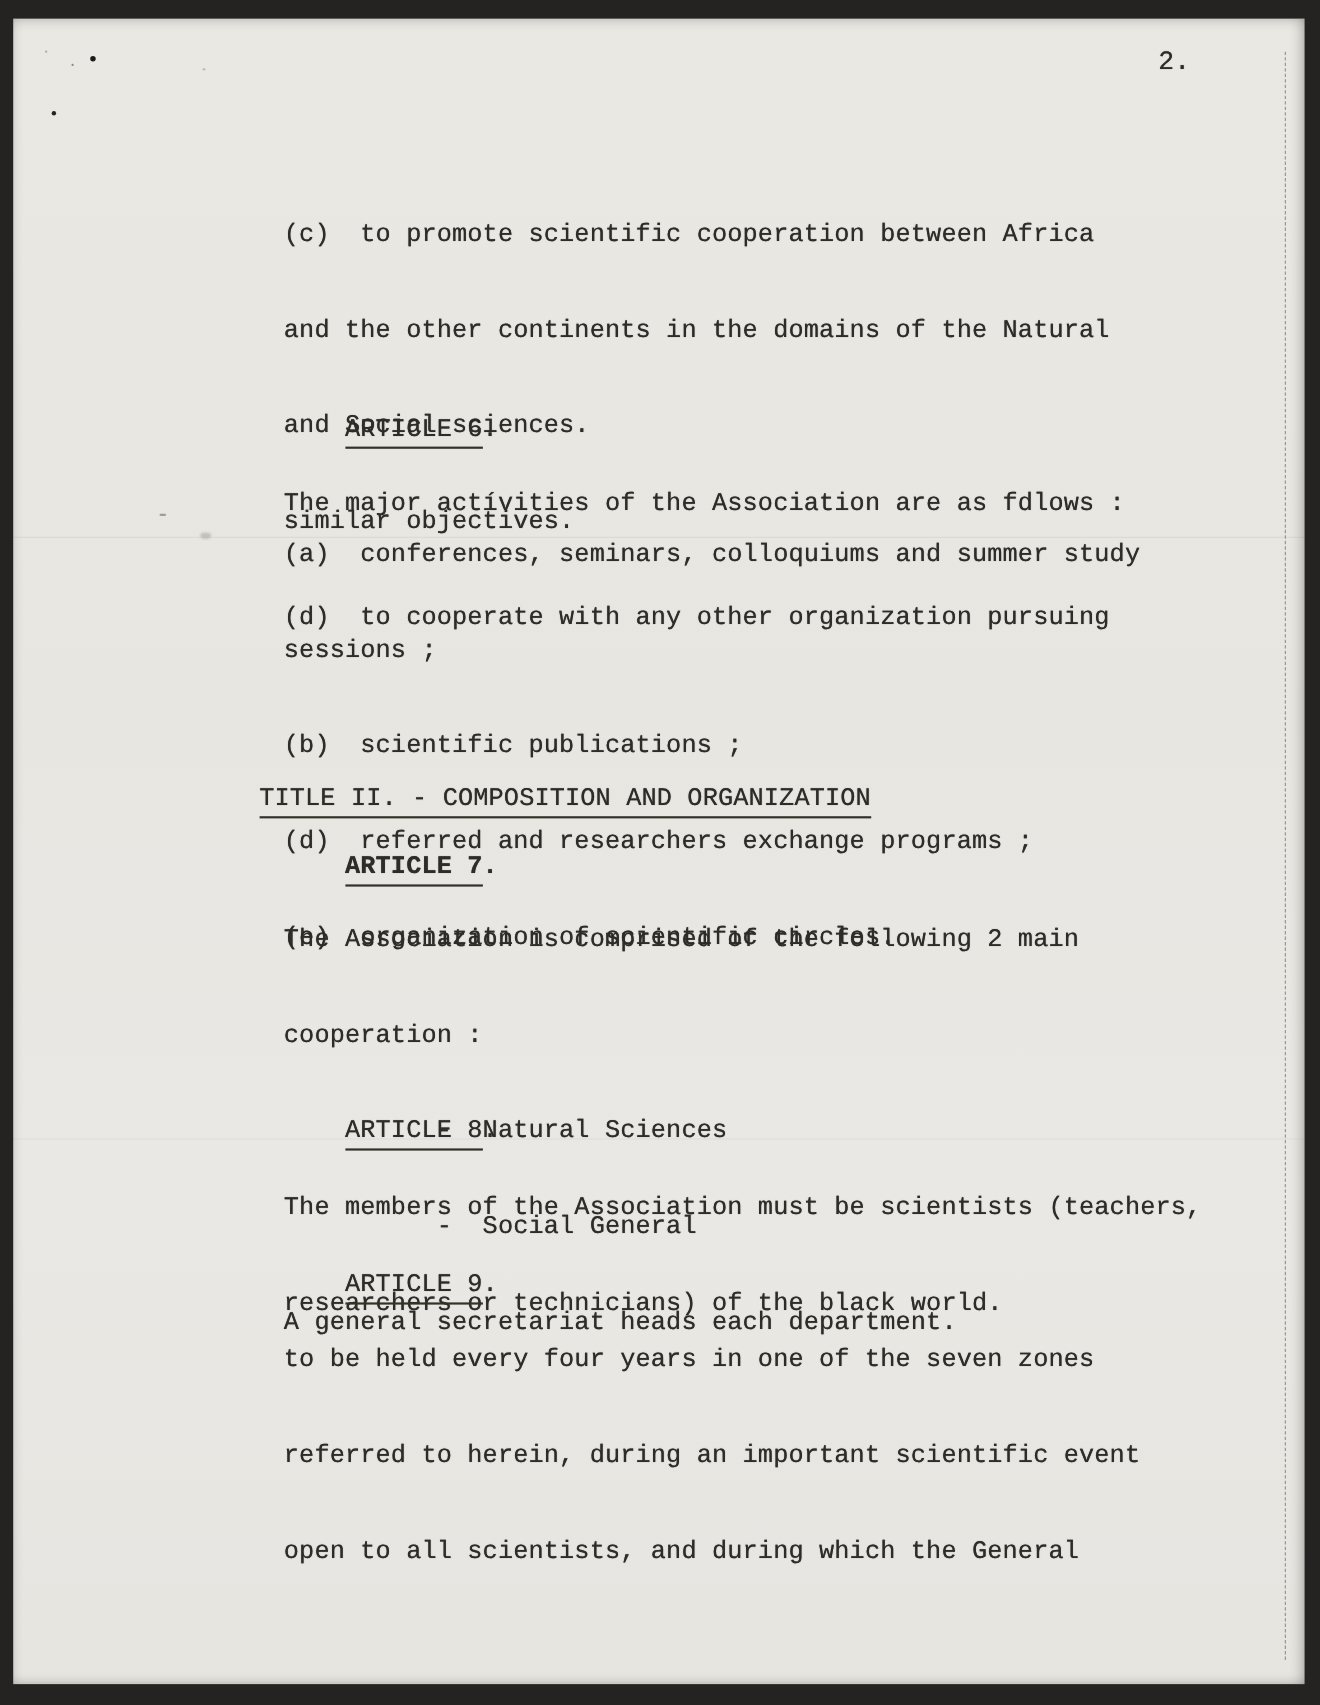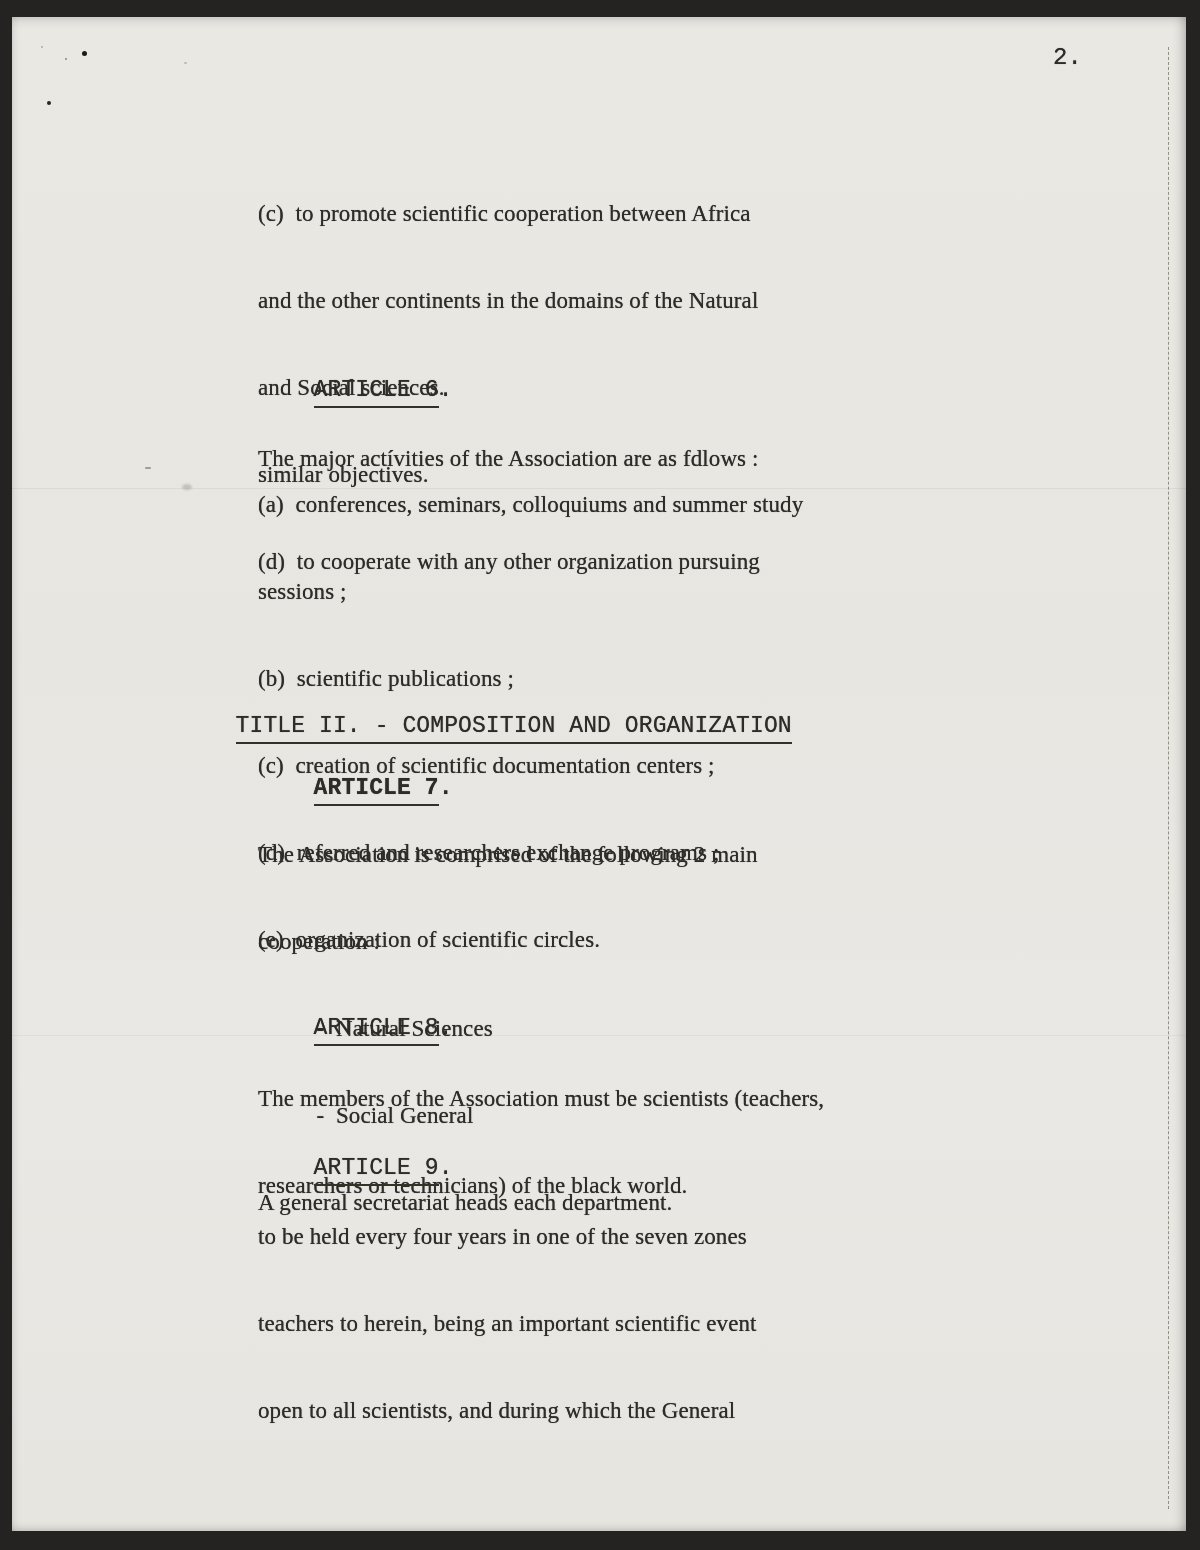--- a/index.html
+++ b/index.html
@@ -18,21 +18,21 @@
       inset 0 -8px 10px -7px rgba(0,0,0,.18);
   }
   .txt{
     color:#2e2b28;
     font-size:23px;
     letter-spacing:.1px;
     text-shadow:0 0 .7px rgba(46,43,40,.85);
     white-space:pre;
   }
   .block{position:absolute;}
-  .block .line{line-height:35px;height:35px;font-family:Liberation Serif, serif;}
+  .block .line{line-height:35px;height:35px;}
   .heading{line-height:27px;}
   .u{border-bottom:2px solid #343129;padding-bottom:3px;}
   .pagenum{position:absolute;left:1041px;top:26px;line-height:30px;font-size:24px;}
   .vline{
     position:absolute;left:1156px;top:30px;height:1462px;width:0;
     border-left:1px dashed rgba(93,88,80,.62);
   }
   .speck{position:absolute;border-radius:50%;}
   .crease{position:absolute;left:0;width:100%;height:1px;}
 </style>
@@ -54,21 +54,20 @@
   <div class="block heading txt" style="left:246px;top:333px;">
     <span class="u">ARTICLE 6</span><span>.</span>
   </div>
   <div class="block txt" style="left:246px;top:372px;">
     <div class="line">The major actívities of the Association are as fdlows :</div>
   </div>
   <div class="block txt" style="left:246px;top:418px;">
     <div class="line">(a)  conferences, seminars, colloquiums and summer study</div>
     <div class="line">sessions ;</div>
     <div class="line">(b)  scientific publications ;</div>
-    <div class="line">(c)  creation of scientific documentation centers ;</div>
     <div class="line">(d)  referred and researchers exchange programs ;</div>
     <div class="line">(e)  organization of scientific circles.</div>
   </div>
 
   <div class="block heading txt" style="left:168px;top:669px;">
     <span class="u">TITLE II. - COMPOSITION AND ORGANIZATION</span>
   </div>
 
   <div class="block heading txt" style="left:246px;top:731px;font-weight:bold;">
     <span class="u">ARTICLE 7</span><span>.</span>
@@ -87,21 +86,21 @@
   <div class="block txt" style="left:246px;top:1012px;">
     <div class="line">The members of the Association must be scientists (teachers,</div>
     <div class="line">researchers or technicians) of the black world.</div>
   </div>
 
   <div class="block heading txt" style="left:246px;top:1111px;">
     <span class="u">ARTICLE 9</span><span>.</span>
   </div>
   <div class="block txt" style="left:246px;top:1150px;">
     <div class="line">to be held every four years in one of the seven zones</div>
-    <div class="line">teachers to herein, being an important scientific event</div>
+    <div class="line">referred to herein, during an important scientific event</div>
     <div class="line">open to all scientists, and during which the General</div>
     
     
     
   </div>
 
   <div class="vline"></div>
   <div class="crease" style="top:471px;background:rgba(110,104,95,.10);"></div>
   <div class="crease" style="top:1018px;background:rgba(110,104,95,.07);"></div>
   <div class="speck" style="left:70px;top:34px;width:5px;height:5px;background:#1c1a18;"></div>

